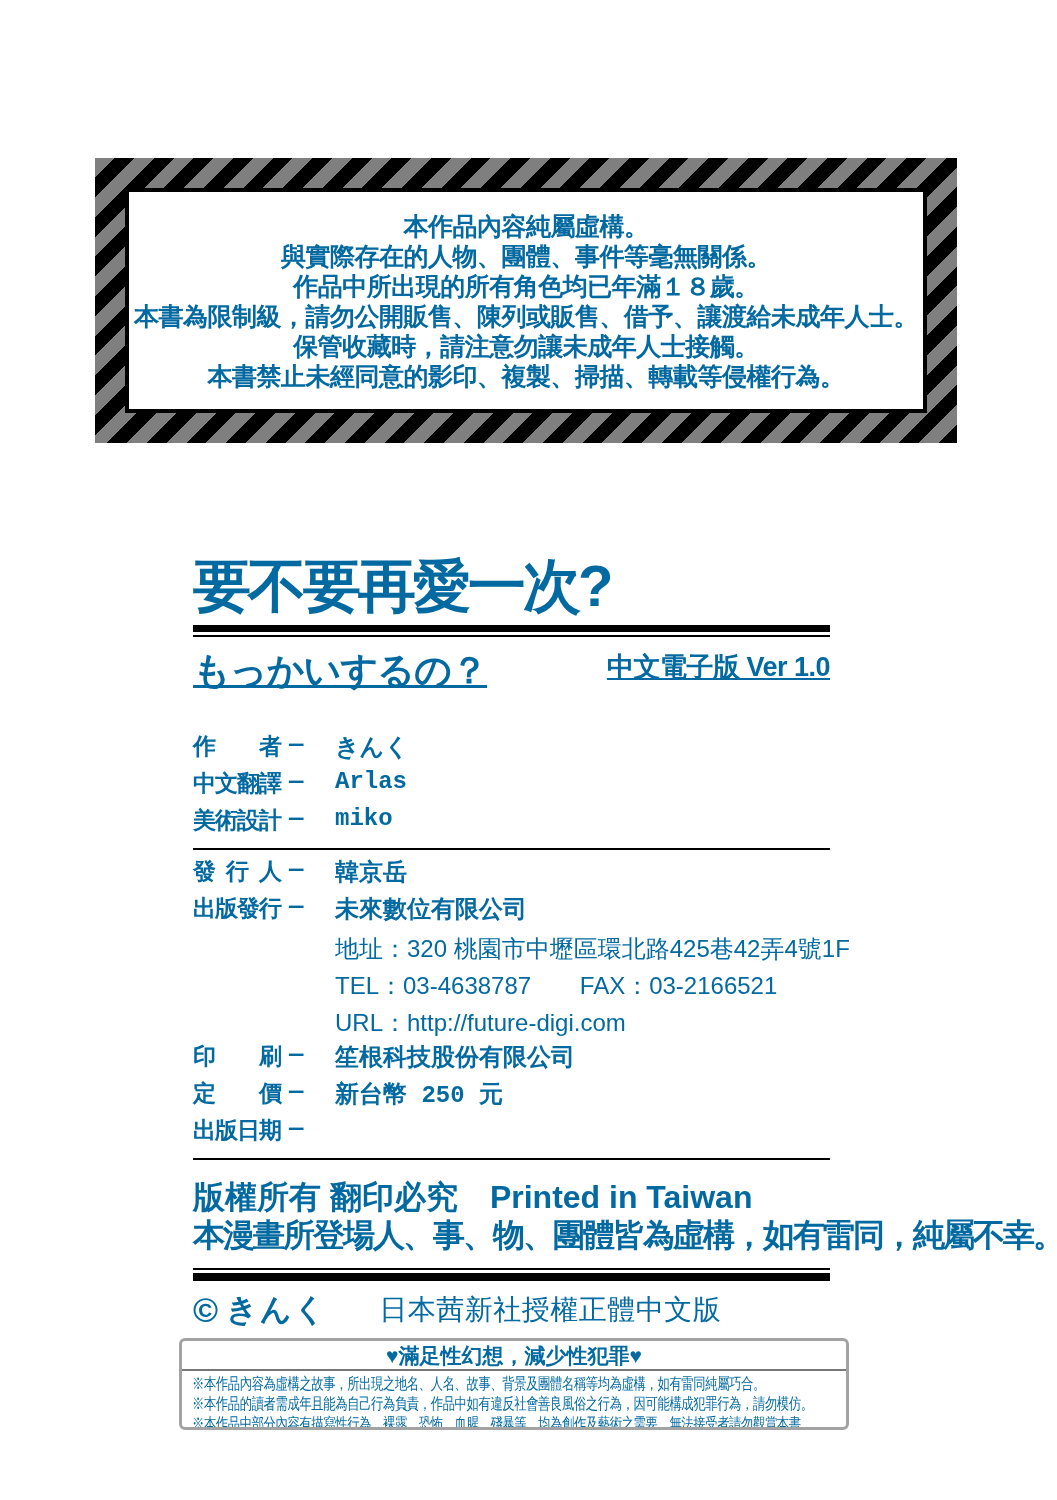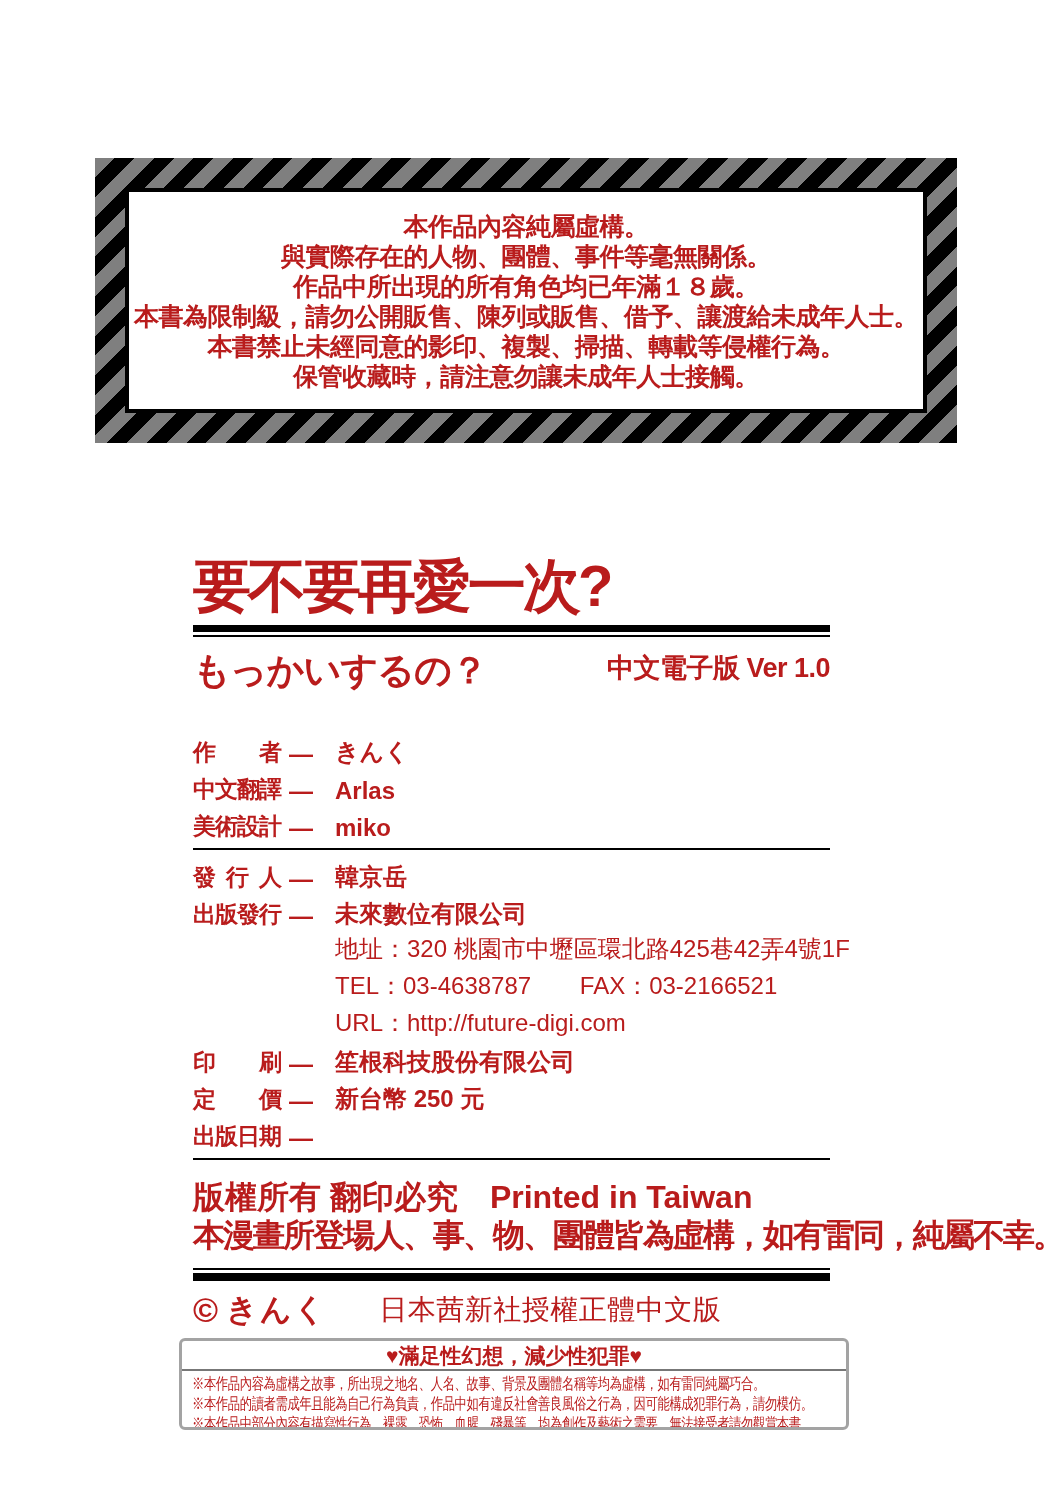--- a/index.html
+++ b/index.html
@@ -3,21 +3,21 @@
 <meta charset="utf-8">
 <style>
   * { margin:0; padding:0; box-sizing:border-box; }
   html,body { background:#e8e8e8; }
   .page {
     position:relative;
     width:1057px; height:1500px;
     background:#ffffff;
     margin:0 auto;
     font-family:"Liberation Sans", sans-serif;
-    color:#b91c1c;
+    color:#0369a1;
     overflow:hidden;
   }
   
   .warning {
     position:absolute; left:95px; top:158px;
     width:862px; height:285px;
     background:repeating-linear-gradient(135deg, #7f7f7f 0 14px, #000 14px 28px);
     padding:30px;
   }
   .warning-inner {
@@ -36,36 +36,36 @@
     position:absolute; left:193px; top:556px; width:637px;
   }
   .book-title {
     font-size:58px; font-weight:900; line-height:60px;
     letter-spacing:-3px; white-space:nowrap;
   }
   .rule-thick { height:7px; background:#000; margin-top:9px; }
   .rule-thin  { height:2px; background:#000; margin-top:3px; }
   .subtitle-row {
     margin-top:12px;
-    display:flex; justify-content:space-between; align-items:flex-end;
+    display:flex; justify-content:space-between; align-items:flex-start;text-decoration:underline;
   }
   .book-subtitle {
     font-size:37px; font-weight:800; letter-spacing:-1px;
     line-height:44px; white-space:nowrap;
   }
   .edition {
     font-size:27px; font-weight:600; white-space:nowrap;
     margin-bottom:7px; letter-spacing:-0.5px;
   }
   
   .credits { margin-top:38px; }
   .crow {
-    display:flex; align-items:flex-end;
+    display:flex; align-items:flex-start;
     height:37px; white-space:nowrap;
-    font-size:24px; font-weight:600;
+    font-size:24px; font-weight:600;font-family:Liberation Mono, monospace;
   }
   .clabel {
     display:inline-block; width:88px;
     font-size:23px; letter-spacing:-1px;
     text-align:justify; text-align-last:justify;
     flex:0 0 88px;
   }
   .cdash { margin-left:8px; width:24px; font-weight:700; }
   .cvalue { margin-left:22px; font-size:24px; }
   .detail {
@@ -120,22 +120,22 @@
 <body>
 
 <div class="page">
 
   <div class="warning">
     <div class="warning-inner">
       <p class="warning-line">本作品內容純屬虛構。</p>
       <p class="warning-line">與實際存在的人物、團體、事件等毫無關係。</p>
       <p class="warning-line">作品中所出現的所有角色均已年滿１８歲。</p>
       <p class="warning-line">本書為限制級，請勿公開販售、陳列或販售、借予、讓渡給未成年人士。</p>
+      <p class="warning-line">保管收藏時，請注意勿讓未成年人士接觸。</p>
       <p class="warning-line">本書禁止未經同意的影印、複製、掃描、轉載等侵權行為。</p>
-      <p class="warning-line">保管收藏時，請注意勿讓未成年人士接觸。</p>
     </div>
   </div>
 
   <div class="main">
 
     <h1 class="book-title">要不要再愛一次?</h1>
     <div class="rule-thick"></div>
     <div class="rule-thin"></div>
 
     <div class="subtitle-row">

